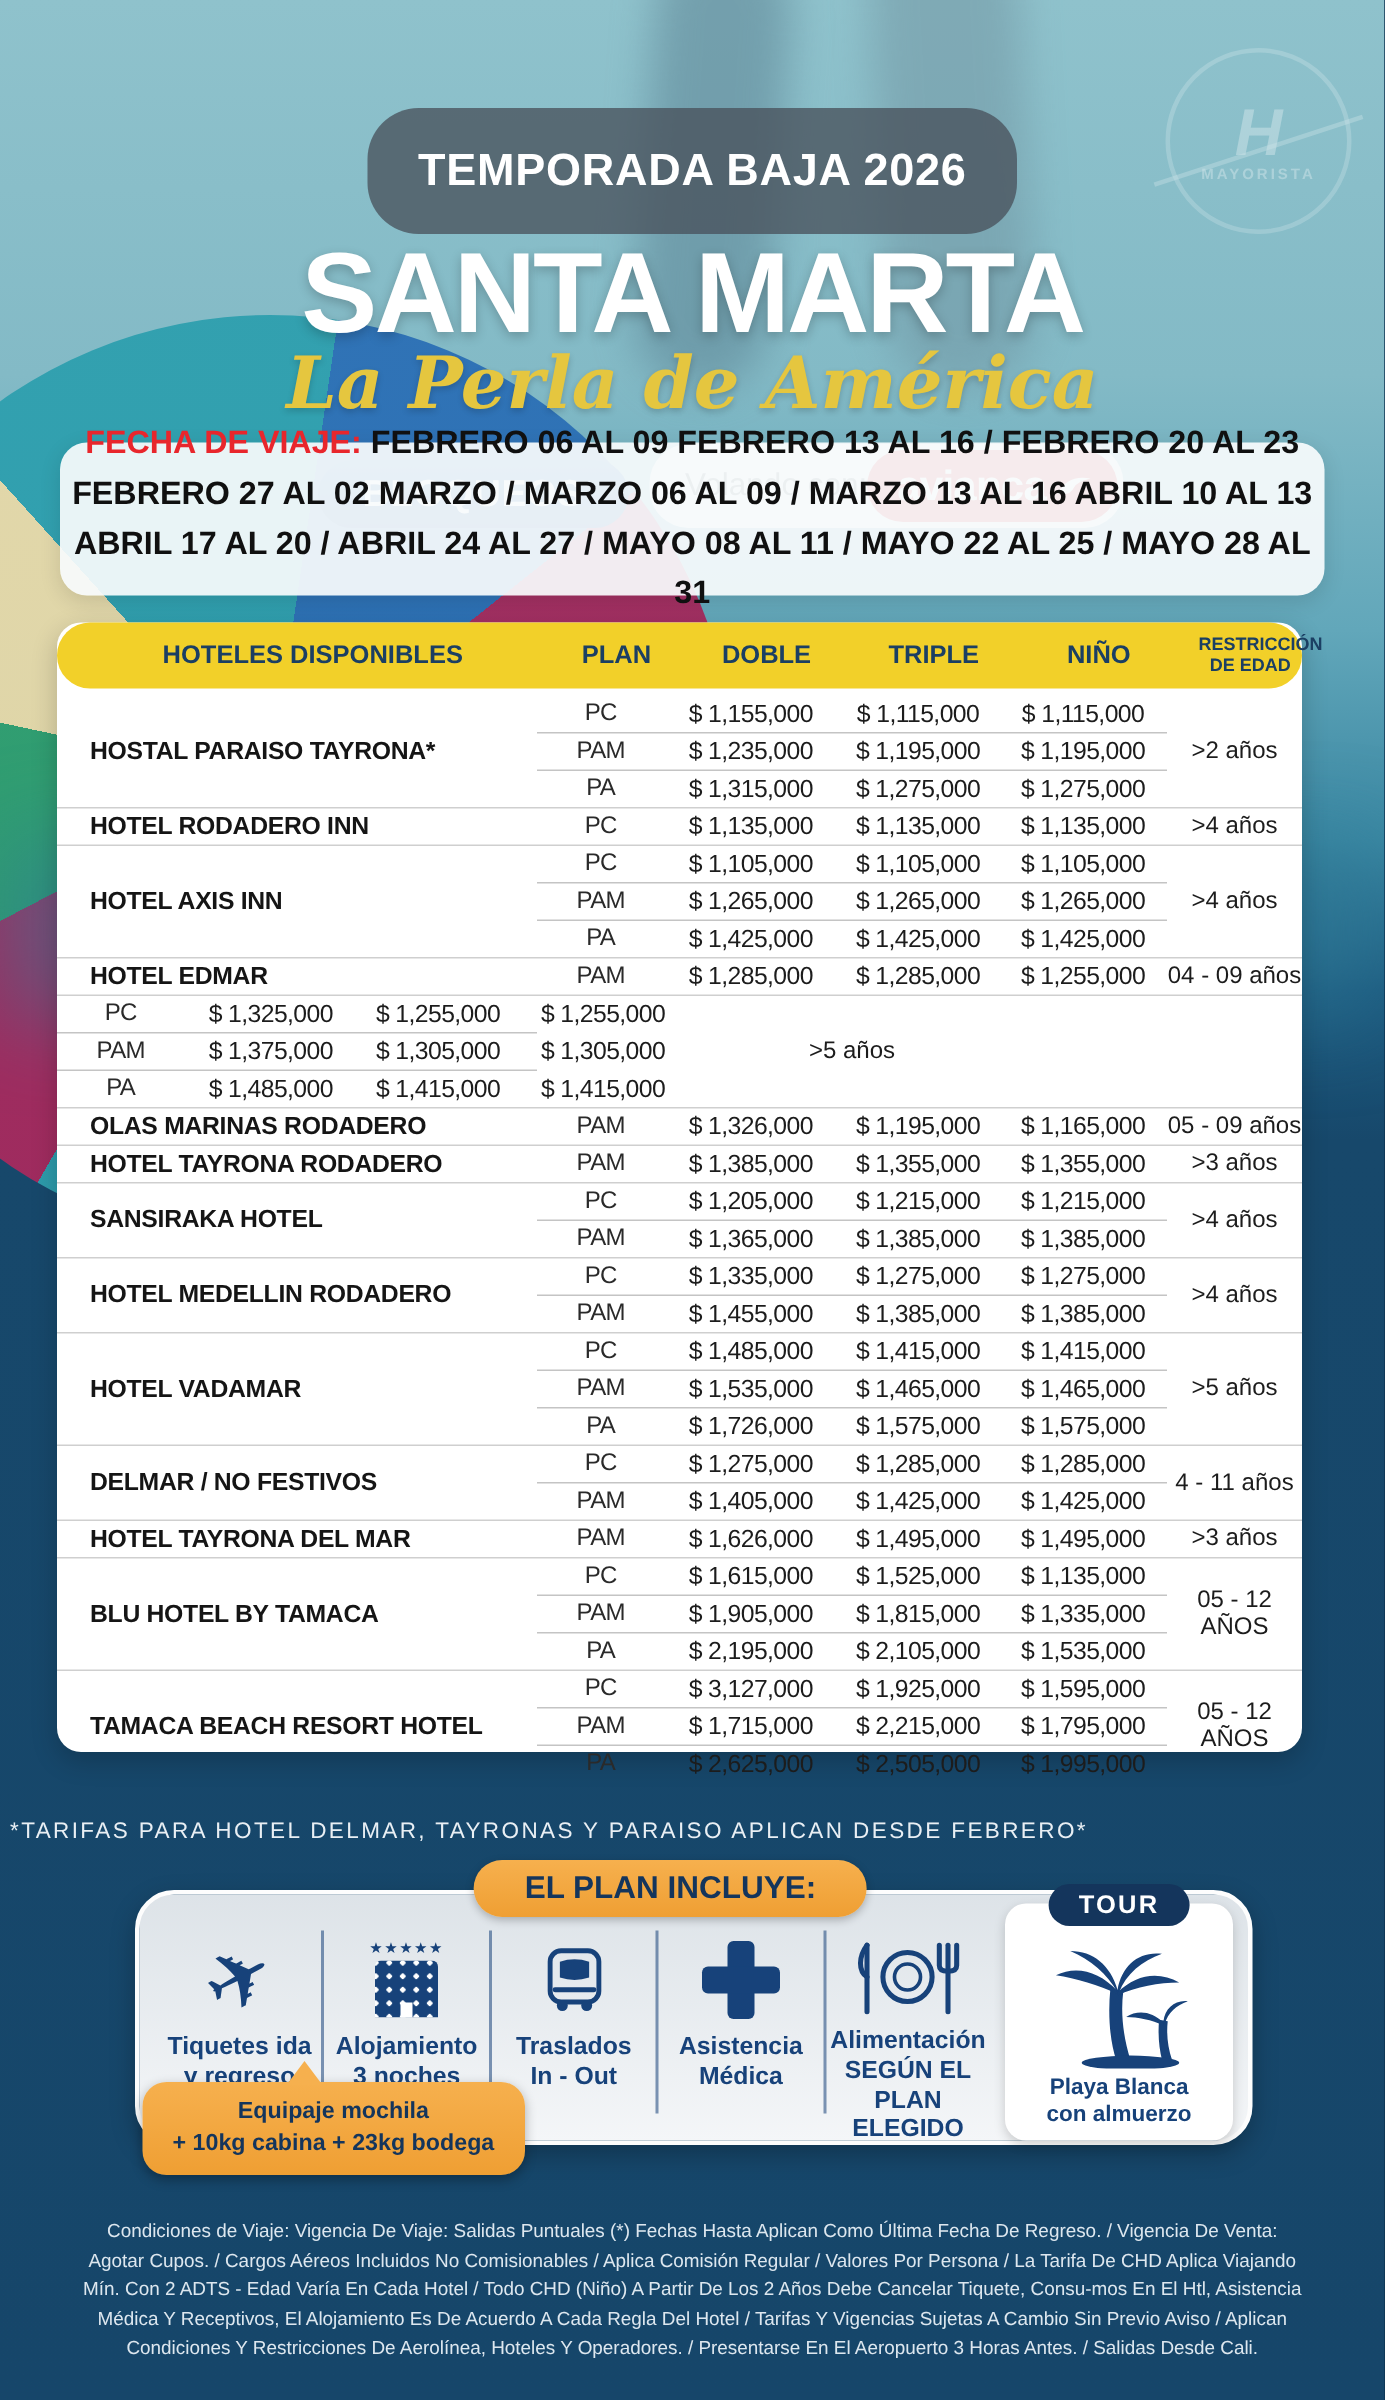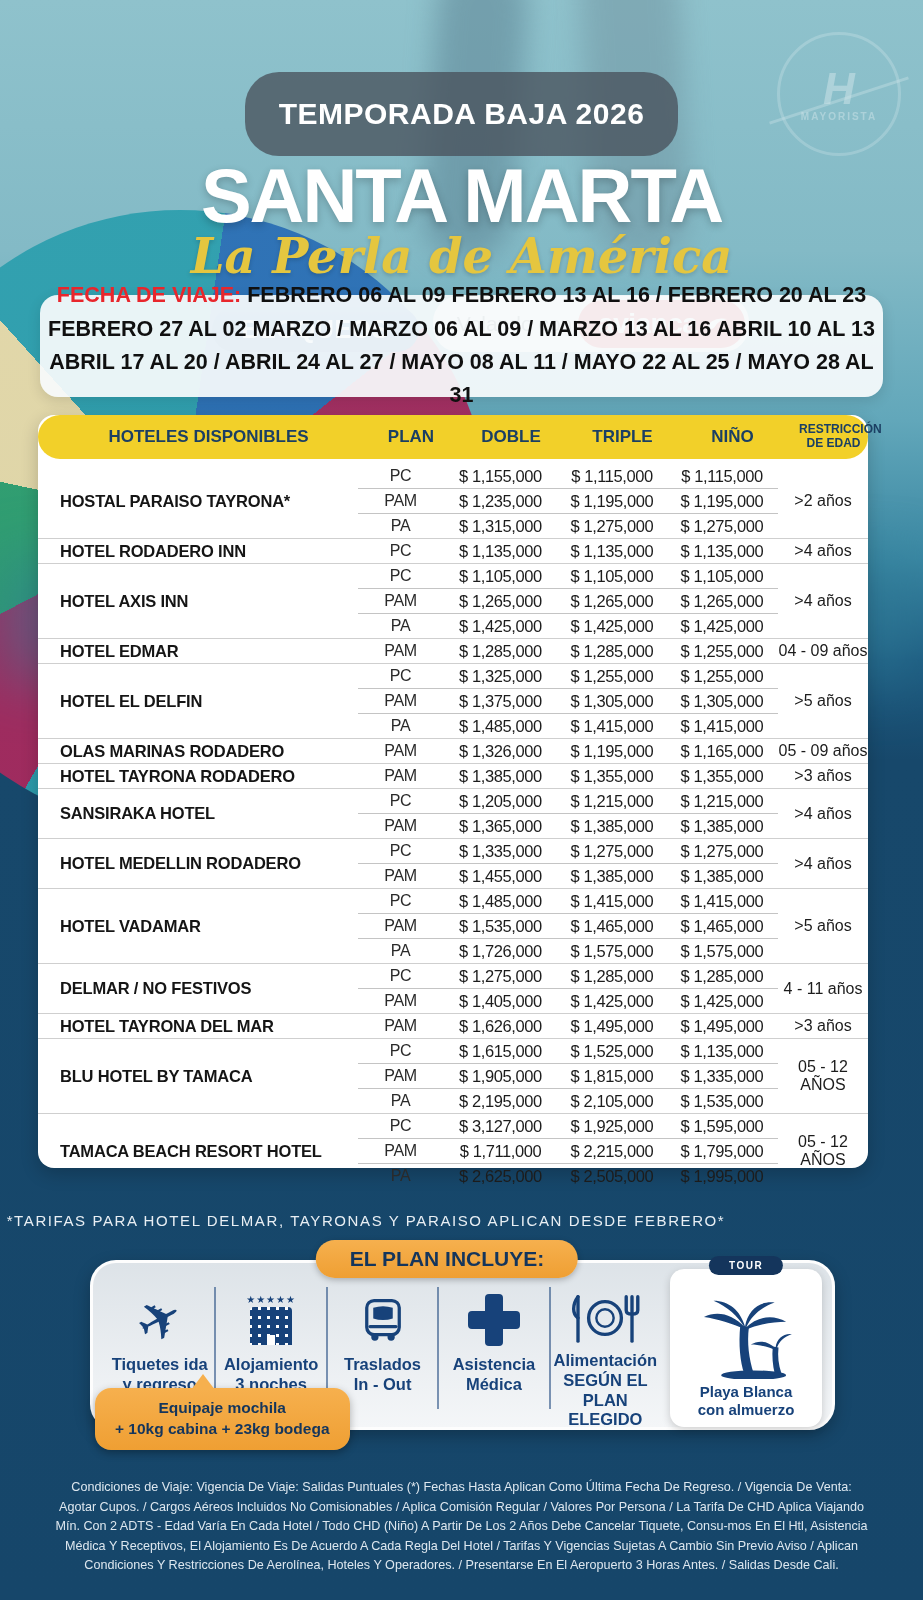--- a/index.html
+++ b/index.html
@@ -84,21 +84,21 @@
     background-image:radial-gradient(#fff 1.7px,transparent 1.9px);background-size:9px 9px;background-position:5px 6px;}
   .building:after{content:"";position:absolute;left:17px;bottom:0;width:8px;height:10px;background:#fff;}
   .cross{position:relative;width:52px;height:52px;}
   .cross:before,.cross:after{content:"";position:absolute;background:#17427a;border-radius:4px;}
   .cross:before{left:17px;top:0;width:18px;height:52px;}
   .cross:after{left:0;top:17px;width:52px;height:18px;}
   .tour-card{flex:none;width:152px;height:158px;background:#fff;border-radius:14px;margin-left:10px;position:relative;
     display:flex;flex-direction:column;align-items:center;justify-content:flex-end;padding-bottom:8px;box-sizing:border-box;
     box-shadow:0 3px 8px rgba(0,0,0,.18);}
   .tour-pill{position:absolute;top:-13px;left:50%;transform:translateX(-50%);background:#14355c;color:#fff;
-    font-weight:bold;font-size:10px;letter-spacing:1.5px;padding:4px 20px;border-radius:14px;}
+    font-weight:bold;font-size:17px;letter-spacing:1.5px;padding:4px 20px;border-radius:14px;}
   .tour-label{font-weight:bold;color:#17427a;font-size:15px;text-align:center;line-height:1.2;white-space:pre-line;}
   .luggage{position:absolute;z-index:6;left:95px;top:1388px;background:linear-gradient(180deg,#f6b04e,#ef9f33);
     border-radius:16px;padding:10px 20px;color:#14355c;font-weight:bold;font-size:15.5px;text-align:center;
     line-height:1.35;white-space:pre-line;box-shadow:0 3px 8px rgba(0,0,0,.3);}
   .luggage:before{content:"";position:absolute;top:-14px;left:96px;border-left:12px solid transparent;
     border-right:12px solid transparent;border-bottom:16px solid #f6b04e;}
 
   .conditions{position:absolute;z-index:3;left:55px;top:1478px;width:813px;text-align:center;color:#dde7ef;
     font-size:12.6px;line-height:1.55;}
   svg{display:block;}
@@ -225,21 +225,20 @@
             <div class="prow">
               <div class="pcell plan">PAM</div>
               <div class="pcell doble">$ 1,285,000</div>
               <div class="pcell triple">$ 1,285,000</div>
               <div class="pcell nino">$ 1,255,000</div>
             </div>
           </div>
           <div class="hrest">04 - 09 años</div>
         </div>
         <div class="group">
-          <div class="hname">HOTEL EL DELFIN</div>
           <div class="rows">
             <div class="prow">
               <div class="pcell plan">PC</div>
               <div class="pcell doble">$ 1,325,000</div>
               <div class="pcell triple">$ 1,255,000</div>
               <div class="pcell nino">$ 1,255,000</div>
             </div>
             <div class="prow sep">
               <div class="pcell plan">PAM</div>
               <div class="pcell doble">$ 1,375,000</div>
@@ -397,21 +396,21 @@
           <div class="hname">TAMACA BEACH RESORT HOTEL</div>
           <div class="rows">
             <div class="prow">
               <div class="pcell plan">PC</div>
               <div class="pcell doble">$ 3,127,000</div>
               <div class="pcell triple">$ 1,925,000</div>
               <div class="pcell nino">$ 1,595,000</div>
             </div>
             <div class="prow sep">
               <div class="pcell plan">PAM</div>
-              <div class="pcell doble">$ 1,711,000</div>
+              <div class="pcell doble">$ 1,715,000</div>
               <div class="pcell triple">$ 2,215,000</div>
               <div class="pcell nino">$ 1,795,000</div>
             </div>
             <div class="prow sep">
               <div class="pcell plan">PA</div>
               <div class="pcell doble">$ 2,625,000</div>
               <div class="pcell triple">$ 2,505,000</div>
               <div class="pcell nino">$ 1,995,000</div>
             </div>
           </div>

